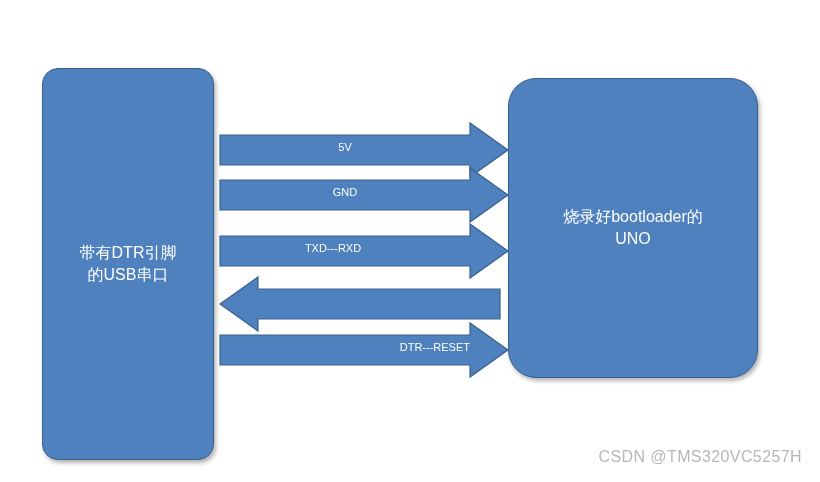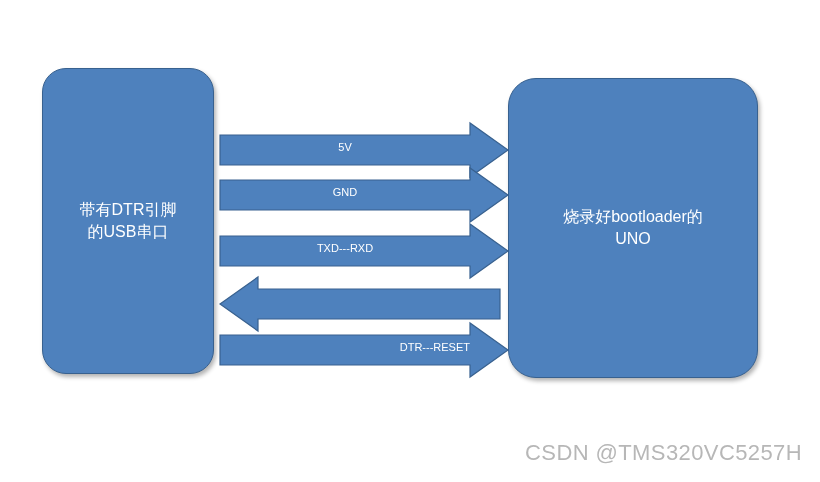--- a/index.html
+++ b/index.html
@@ -30,22 +30,22 @@
     justify-content: center;
     text-align: center;
     line-height: 1.35;
     font-size: 16px;
     box-shadow: 2px 3px 4px rgba(0,0,0,0.30);
   }
   #node-serial {
     left: 42px;
     top: 68px;
     width: 172px;
-    height: 306px;
-    border-radius: 24px;
+    height: 392px;
+    border-radius: 16px;
   }
   #node-uno {
     left: 508px;
     top: 78px;
     width: 250px;
     height: 300px;
     border-radius: 28px;
   }
   .node-label {
     padding: 0 10px;
@@ -75,21 +75,21 @@
     text-align: center;
     line-height: 1;
   }
 
   
   #watermark {
     position: absolute;
     right: 18px;
     bottom: 16px;
     color: #b7b7b7;
-    font-size: 22px;
+    font-size: 16px;
     letter-spacing: 0.4px;
     white-space: nowrap;
   }
 </style>
 </head>
 <body>
 
 <div id="canvas">
 
   <div class="node" id="node-serial">
@@ -114,21 +114,21 @@
       <polygon class="arrow-shape" points="220,180 470,180 470,168 508,195 470,222 470,210 220,210"></polygon>
     </svg>
   </div>
   <div class="arrow-label" style="left:220px; top:187px; width:250px;">GND</div>
 
   <div class="arrow">
     <svg width="820" height="482" aria-hidden="true">
       <polygon class="arrow-shape" points="220,236 470,236 470,224 508,251 470,278 470,266 220,266"></polygon>
     </svg>
   </div>
-  <div class="arrow-label" style="left:220px; top:243px; width:250px;">TXD---RXD</div>
+  <div class="arrow-label" style="left:208px; top:243px; width:250px;">TXD---RXD</div>
 
   <div class="arrow">
     <svg width="820" height="482" aria-hidden="true">
       <polygon class="arrow-shape" points="500,289 258,289 258,277 220,304 258,331 258,319 500,319"></polygon>
     </svg>
   </div>
 
   <div class="arrow">
     <svg width="820" height="482" aria-hidden="true">
       <polygon class="arrow-shape" points="220,335 470,335 470,323 508,350 470,377 470,365 220,365"></polygon>

